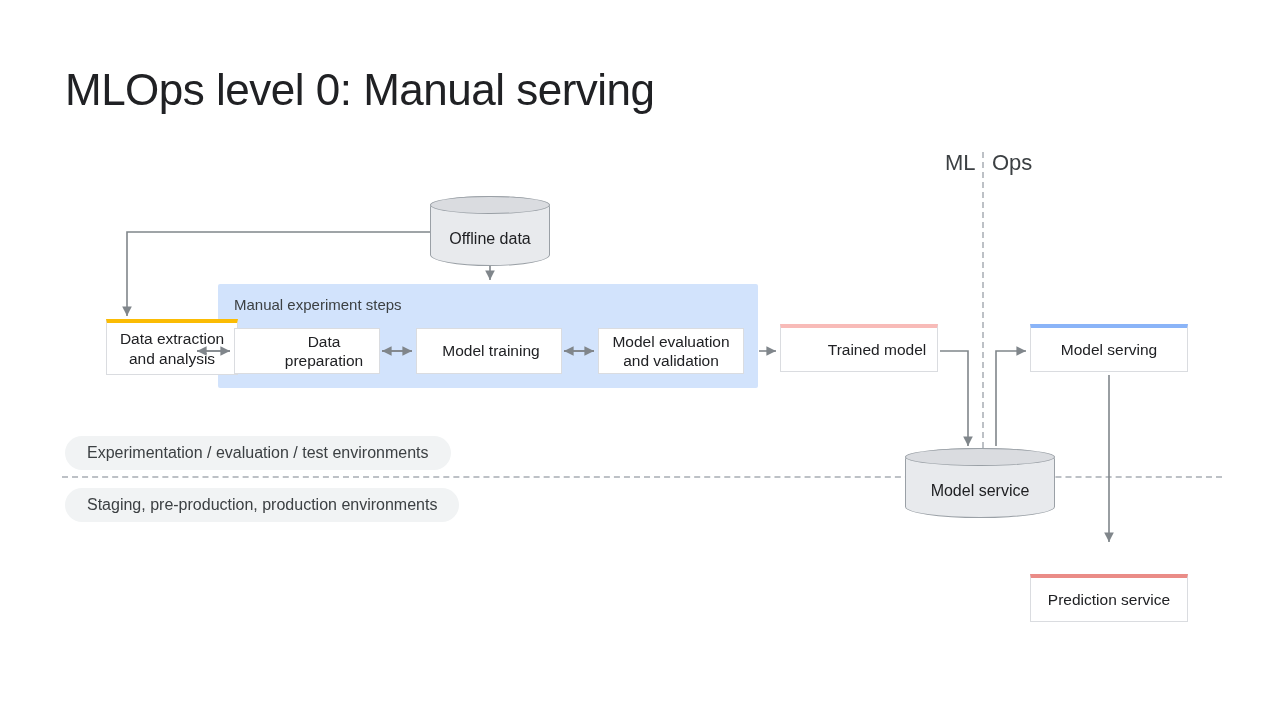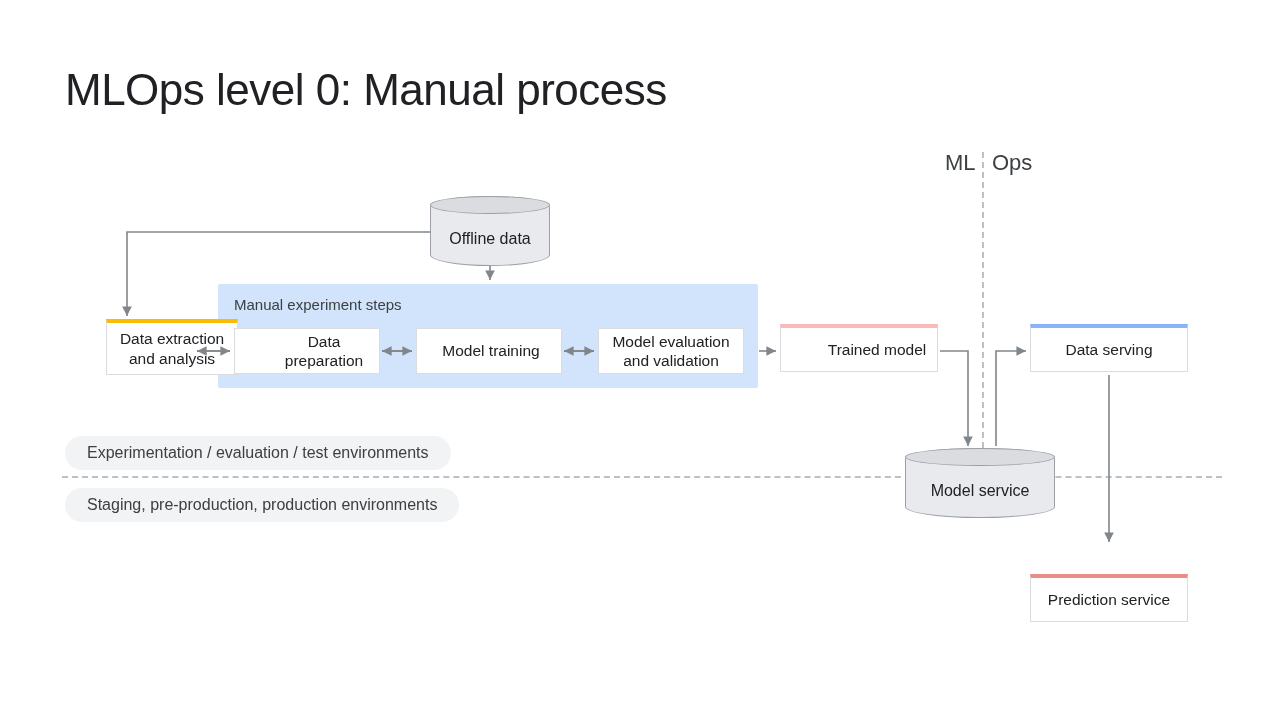--- a/index.html
+++ b/index.html
@@ -122,21 +122,21 @@
   svg.wires {
     position: absolute;
     left: 0; top: 0;
     width: 1280px; height: 720px;
     pointer-events: none;
   }
 </style>
 </head>
 <body>
 
-<h1 class="title">MLOps level 0: Manual process</h1>
+<h1 class="title">MLOps level 0: Manual serving</h1>
 
 <div class="ml-label">ML</div>
 <div class="ops-label">Ops</div>
 <div class="vdash-mlops"></div>
 <div class="hdash-env"></div>
 
 <div class="env-pill env-top">Experimentation / evaluation / test environments</div>
 <div class="env-pill env-bot">Staging, pre-production, production environments</div>
 
 <div class="cylinder cyl-offline">
@@ -148,21 +148,21 @@
 
 <div class="exp-box">
   <div class="exp-title">Manual experiment steps</div>
 </div>
 
 <div class="node yellow n-extract">Data extraction and analysis</div>
 <div class="node n-prep">Data preparation</div>
 <div class="node n-train">Model training</div>
 <div class="node n-eval">Model evaluation and validation</div>
 <div class="node pink n-trained">Trained model</div>
-<div class="node blue n-serve">Data serving</div>
+<div class="node blue n-serve">Model serving</div>
 <div class="node red n-predict">Prediction service</div>
 
 <svg class="wires">
   <defs>
     <marker id="ah" markerWidth="8" markerHeight="8" refX="6" refY="3" orient="auto">
       <path d="M0,0 L6,3 L0,6 Z" fill="#80868b"></path>
     </marker>
   </defs>
   <g stroke="#80868b" stroke-width="1.6" fill="none">
 

